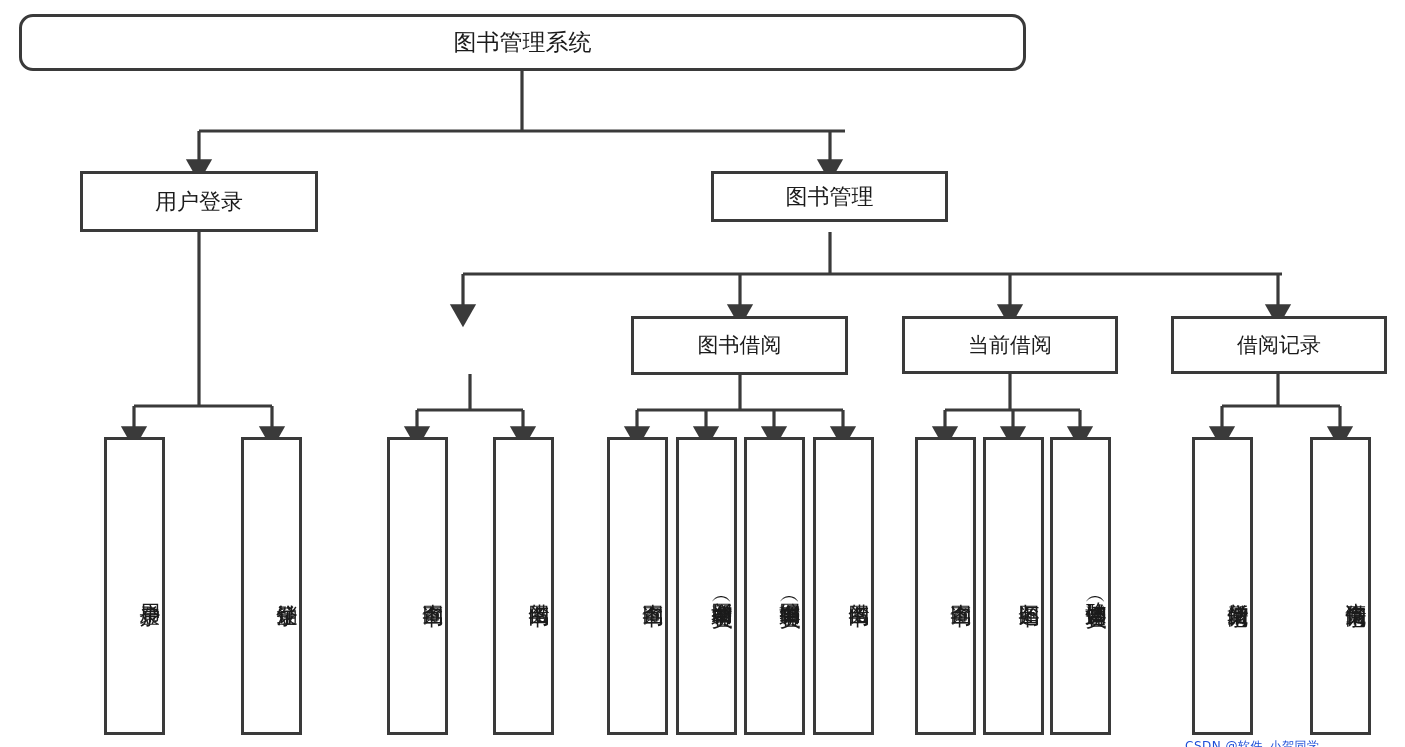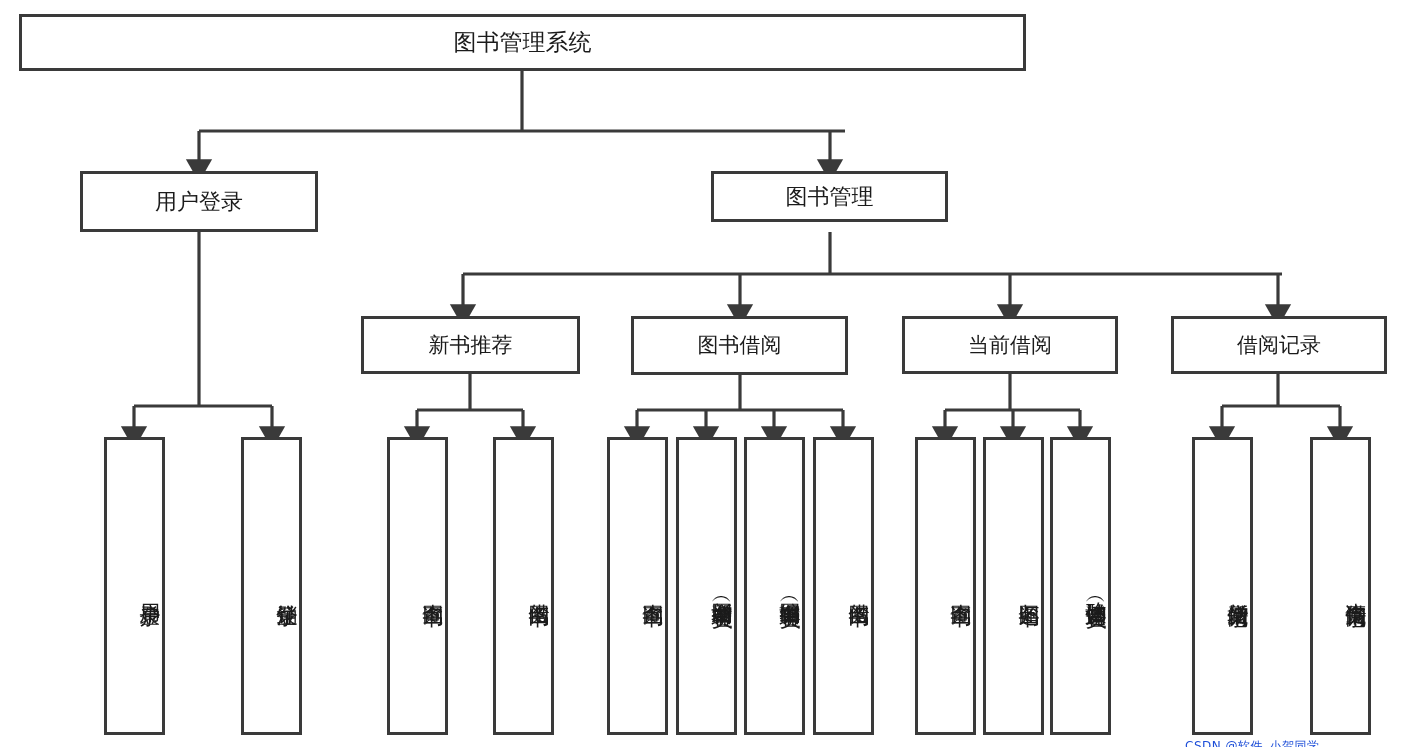--- a/index.html
+++ b/index.html
@@ -119,34 +119,31 @@
       <path d="M1013,410 L1013,430" marker-end="url(#arrow)"></path>
       <path d="M1080,410 L1080,430" marker-end="url(#arrow)"></path>
 
       <path d="M1278,374 L1278,406"></path>
       <path d="M1222,406 L1340,406"></path>
       <path d="M1222,406 L1222,430" marker-end="url(#arrow)"></path>
       <path d="M1340,406 L1340,430" marker-end="url(#arrow)"></path>
     </g>
   </svg>
 
-  <div class="node root" style="left:19px; top:14px; width:1007px; height:57px;">
+  <div class="node root" style="left:19px; top:14px; width:1007px; height:57px;border-radius:14px;">
     <span class="lbl">图书管理系统</span>
   </div>
 
   <div class="node lvl1" style="left:80px; top:171px; width:238px; height:61px;">
     <span class="lbl">用户登录</span>
   </div>
   <div class="node lvl1" style="left:711px; top:171px; width:237px; height:51px;">
     <span class="lbl">图书管理</span>
   </div>
 
-  <div class="node lvl2" style="left:361px; top:316px; width:219px; height:58px;">
-    <span class="lbl">新书推荐</span>
-  </div>
   <div class="node lvl2" style="left:631px; top:316px; width:217px; height:59px;">
     <span class="lbl">图书借阅</span>
   </div>
   <div class="node lvl2" style="left:1171px; top:316px; width:216px; height:58px;">
     <span class="lbl">借阅记录</span>
   </div>
   <div class="node lvl2" style="left:902px; top:316px; width:216px; height:58px;">
     <span class="lbl">当前借阅</span>
   </div>
 

